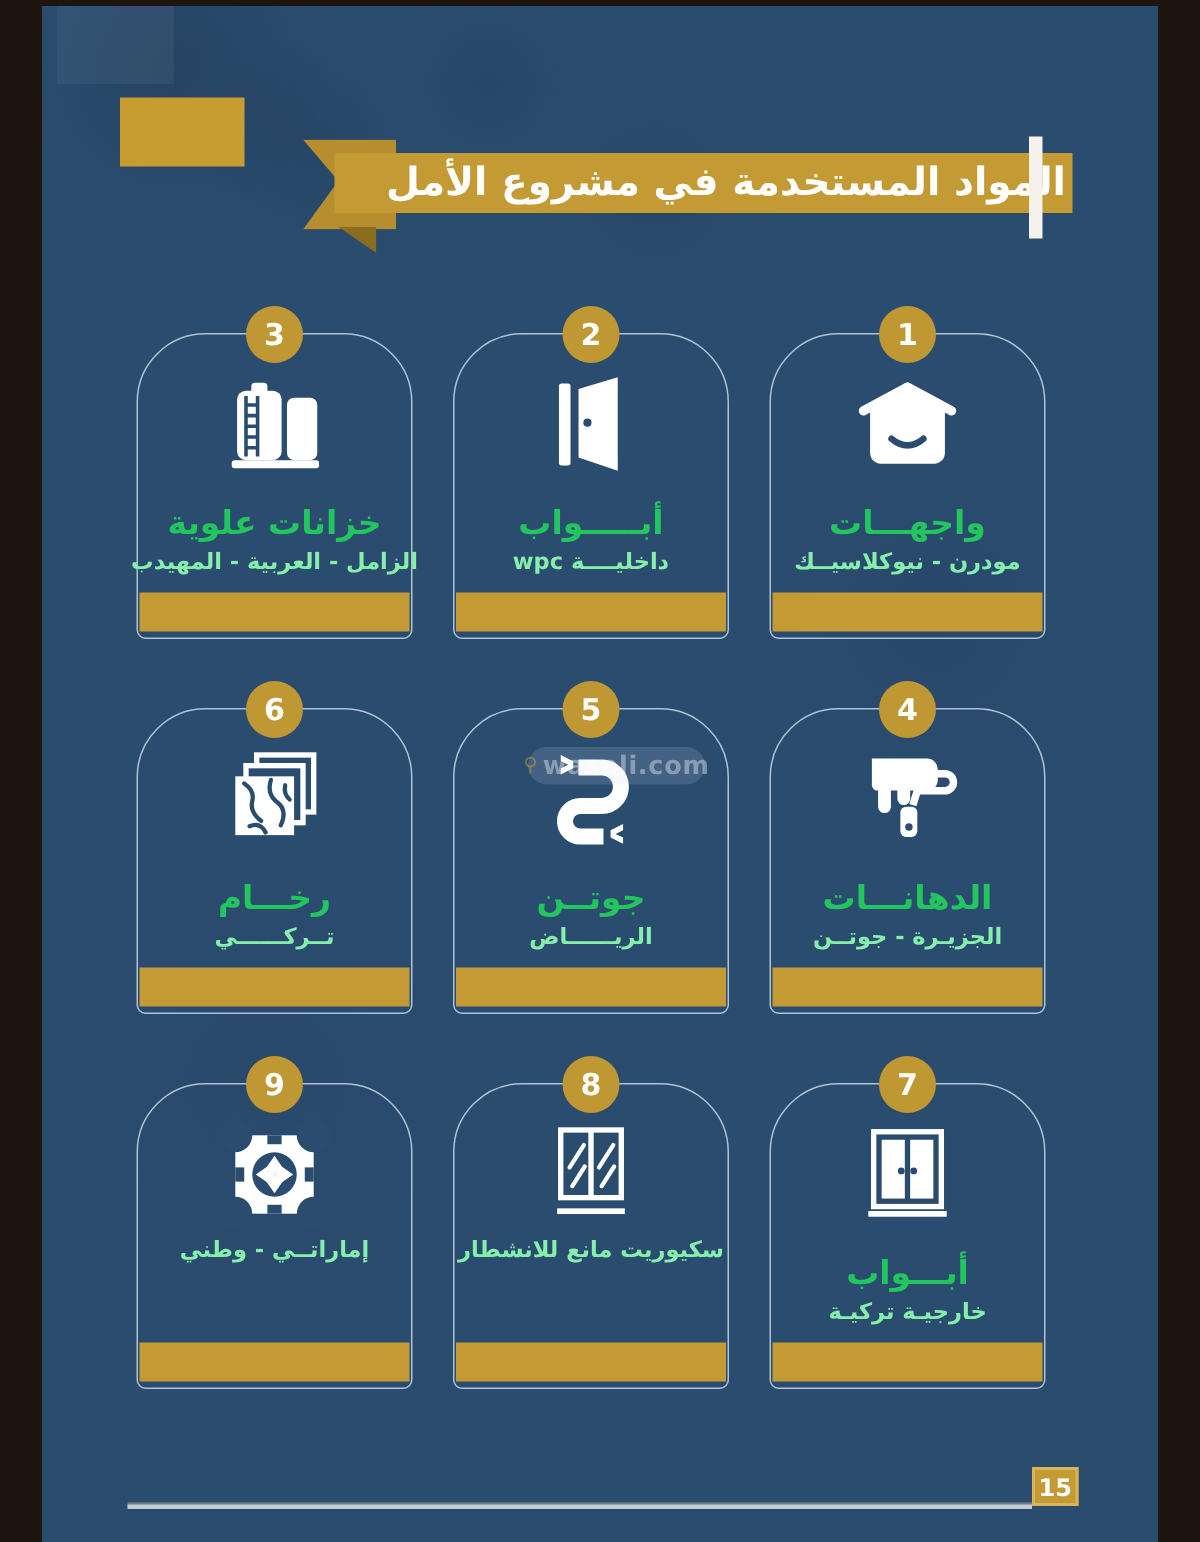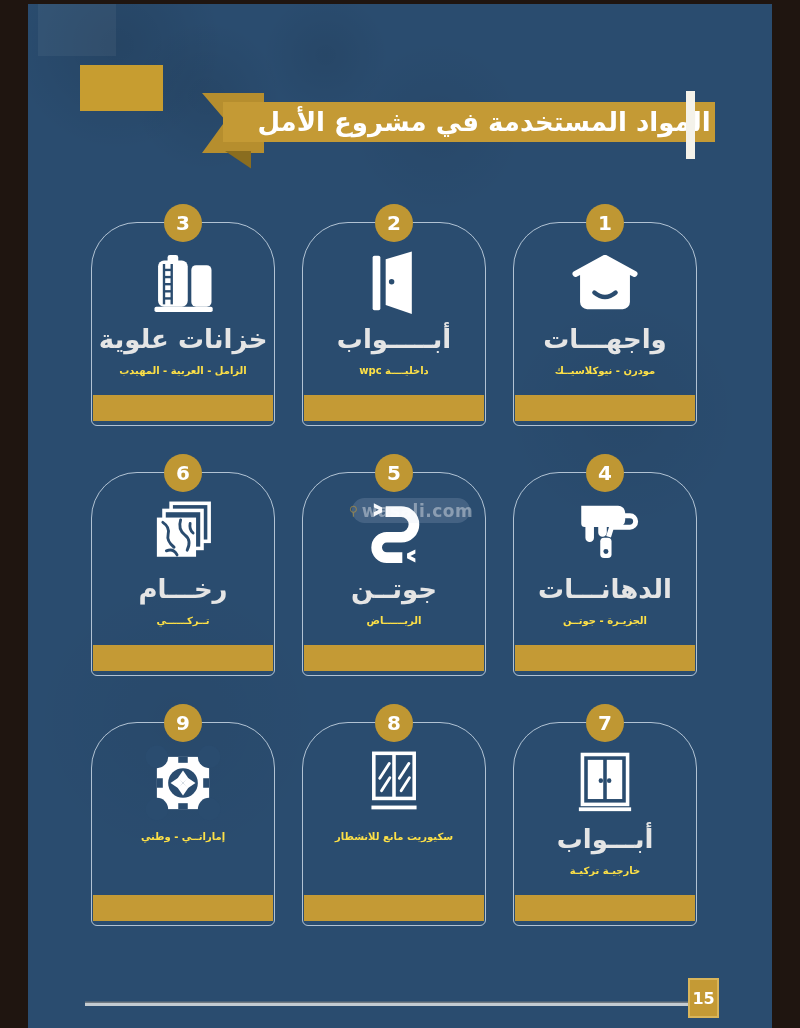--- a/index.html
+++ b/index.html
@@ -65,38 +65,38 @@
   }
   .card-number{
     position:absolute;top:-19px;left:50%;transform:translateX(-50%);
     width:38px;height:38px;border-radius:50%;background:#bf9733;
     display:flex;align-items:center;justify-content:center;z-index:2;
     box-shadow:0 0 0 3px rgba(42,76,111,0);
   }
   .card-number span{color:#fff;font-size:20px;font-weight:bold;}
   .card-icon{margin-top:22px;width:78px;height:76px;display:flex;align-items:center;justify-content:center;}
   .card-icon svg{width:78px;height:76px;}
-  .card-title{margin-top:4px;color:#e5e5e5;font-size:26px;font-weight:bold;white-space:nowrap;line-height:1.15;}
-  .card-subtitle{margin-top:10px;color:#fde047;font-size:10px;font-weight:bold;white-space:nowrap;}
+  .card-title{margin-top:16px;color:#22c55e;font-size:22px;font-weight:bold;white-space:nowrap;line-height:1.15;}
+  .card-subtitle{margin-top:3px;color:#86efac;font-size:15px;font-weight:bold;white-space:nowrap;}
   .card-bar{position:absolute;left:1px;right:1px;bottom:4px;height:26px;background:#c49a35;}
 
   
   .watermark{
     position:absolute;left:324px;top:494px;width:118px;height:25px;border-radius:13px;
     background:rgba(205,220,235,.16);display:flex;align-items:center;justify-content:center;gap:3px;
     z-index:3;
   }
   .watermark span{color:rgba(255,255,255,.38);font-size:17px;font-weight:bold;letter-spacing:.5px;}
   .watermark .pin{color:rgba(197,154,53,.55);font-size:13px;}
 
   
   .footer-line{position:absolute;left:57px;top:999px;width:603px;height:3px;
     background:#c3cbd1;box-shadow:0 -1.5px 0 #6f7880;}
   .page-number-box{
-    position:absolute;left:660px;top:974px;width:31px;height:40px;background:#c49a35;
+    position:absolute;left:660px;top:974px;width:31px;height:26px;background:#c49a35;
     border:2px solid #d9b55a;box-sizing:border-box;
     display:flex;align-items:center;justify-content:center;
   }
   .page-number-box span{color:#fff;font-size:16px;font-weight:bold;}
 </style>
 </head>
 <body>
 
 <div class="stage">
   <div class="page">

